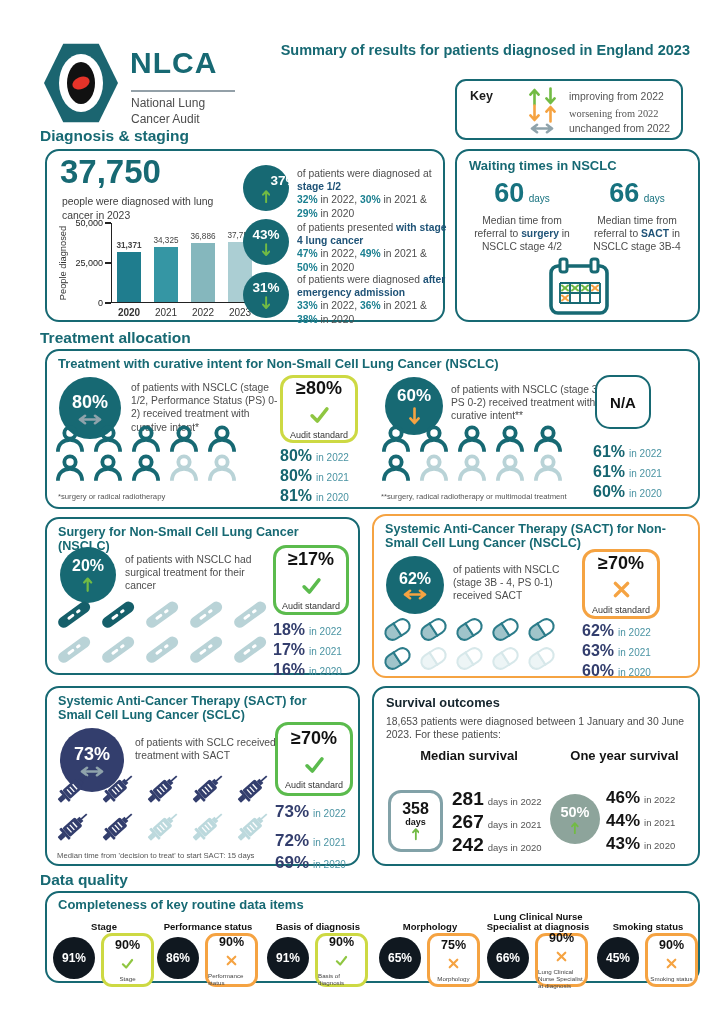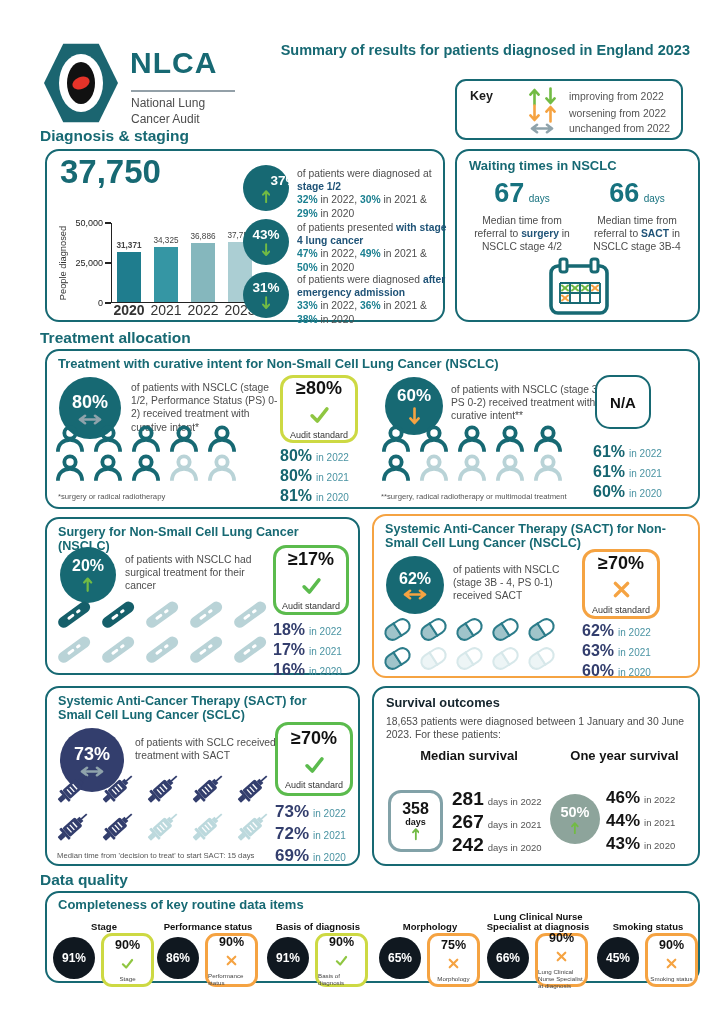--- a/index.html
+++ b/index.html
@@ -33,21 +33,21 @@
   .key-row { position:absolute; display:flex; align-items:center; }
   .key-arrows { width:46px; display:flex; justify-content:center; gap:5px; line-height:0; }
   .key-text { font-size:10.4px; color:#555; margin-left:4px; }
   .arr { line-height:0; display:inline-block; }
   
   #plot { position:absolute; left:64px; top:72px; width:146px; height:80px; border-left:1.6px solid #222; border-bottom:1.6px solid #222; display:flex; justify-content:space-between; align-items:flex-end; padding:0 5px; }
   .tick { position:absolute; width:6px; height:1.6px; background:#222; }
   .ytick { position:absolute; width:42px; text-align:right; font-size:9px; color:#222; }
   .bar { position:relative; width:24px; }
   .bar-val { position:absolute; top:-11px; left:50%; transform:translateX(-50%); font-size:8.2px; color:#444; white-space:nowrap; }
-  .bar-cat { position:absolute; bottom:-16px; left:50%; transform:translateX(-50%); font-size:14px; color:#333; }
+  .bar-cat { position:absolute; bottom:-16px; left:50%; transform:translateX(-50%); font-size:10px; color:#333; }
   
   .dq-group { position:absolute; top:14px; width:106px; height:76px; }
   .dq-label { position:absolute; top:0; left:0; right:0; height:25px; display:flex; align-items:flex-end; justify-content:center; text-align:center; font-weight:bold; font-size:9.5px; color:#111; line-height:1.08; }
   .dq-circle { position:absolute; left:2px; top:30px; width:42px; height:42px; border-radius:50%; background:#101820; color:#fff; font-weight:bold; font-size:12px; display:flex; align-items:center; justify-content:center; }
   .dq-card { position:absolute; left:50px; top:26px; width:53px; height:54px; border-width:3px; border-radius:11px; }
   .dq-card .a-val { font-size:12.5px; }
   .dq-card .a-lab { font-size:6.2px; color:#444; }
   
   .sv-num { font-size:19px; font-weight:800; color:#141414; }
   .sv-lab { font-size:9.5px; color:#555; }
@@ -78,21 +78,21 @@
       <span class="key-arrows">
           <span class="arr"><svg width="11" height="19" viewBox="0 0 11 19">
               <path d="M5.5 17.5 V3.5 M1.4 7.6 L5.5 3 L9.6 7.6" stroke="#72bb44" stroke-width="2.6" fill="none" stroke-linecap="round" stroke-linejoin="round"></path>
             </svg></span>
           <span class="arr"><svg width="11" height="19" viewBox="0 0 11 19">
               <path d="M5.5 1.5 V15.5 M1.4 11.4 L5.5 16 L9.6 11.4" stroke="#72bb44" stroke-width="2.6" fill="none" stroke-linecap="round" stroke-linejoin="round"></path>
             </svg></span>
         </span>
       <span class="key-text">improving from 2022</span>
     </div>
-    <div class="key-row" style="left:62px;top:23px;">
+    <div class="key-row" style="left:62px;top:23px;font-family:Liberation Serif, serif;">
       <span class="key-arrows">
           <span class="arr"><svg width="11" height="19" viewBox="0 0 11 19">
               <path d="M5.5 1.5 V15.5 M1.4 11.4 L5.5 16 L9.6 11.4" stroke="#f5a342" stroke-width="2.6" fill="none" stroke-linecap="round" stroke-linejoin="round"></path>
             </svg></span>
           <span class="arr"><svg width="11" height="19" viewBox="0 0 11 19">
               <path d="M5.5 17.5 V3.5 M1.4 7.6 L5.5 3 L9.6 7.6" stroke="#f5a342" stroke-width="2.6" fill="none" stroke-linecap="round" stroke-linejoin="round"></path>
             </svg></span>
         </span>
       <span class="key-text">worsening from 2022</span>
     </div>
@@ -103,20 +103,21 @@
             </svg></span>
         </span>
       <span class="key-text">unchanged from 2022</span>
     </div>
   </div>
 
   <div class="section-h" style="left:40px;top:127px;">Diagnosis &amp; staging</div>
 
   <div class="box" style="left:45px;top:149px;width:400px;height:173px;">
     <div style="position:absolute;left:13px;top:2px;font-size:33px;font-weight:800;color:#176973;">37,750</div>
+    <div style="position:absolute;left:15px;top:44px;width:175px;font-size:10.4px;color:#3d3d3d;line-height:1.3;">people were diagnosed with lung cancer in 2023</div>
 
     <div style="position:absolute;left:-34px;top:107px;width:100px;text-align:center;font-size:9.3px;color:#333;transform:rotate(-90deg);">People diagnosed</div>
     <div class="ytick" style="left:14px;top:67px;">50,000</div>
     <div class="ytick" style="left:14px;top:107px;">25,000</div>
     <div class="ytick" style="left:14px;top:147px;">0</div>
     <div class="tick" style="left:58px;top:71px;"></div>
     <div class="tick" style="left:58px;top:111px;"></div>
     <div class="tick" style="left:58px;top:151px;"></div>
     <div id="plot">
         <div class="bar" style="height: 50px; background: rgb(31, 125, 142); font-weight: bold;">
@@ -165,21 +166,21 @@
     </div>
     <div class="desc" style="left:250px;top:122px;width:152px;">
       <span>of patients were diagnosed </span><b>after emergency admission</b><br>
       <span class="stat-hist"><span class="h-pct">33%</span><span> in 2022, </span><span class="h-pct">36%</span><span> in 2021 &amp; </span><span class="h-pct">38%</span><span> in 2020</span></span>
     </div>
   </div>
 
   <div class="box" style="left:455px;top:149px;width:245px;height:173px;">
     <div class="box-title" style="left:12px;top:8px;font-size:13px;">Waiting times in NSCLC</div>
     <div style="position:absolute;left:10px;top:27px;width:110px;text-align:center;">
-      <span style="font-size:27px;font-weight:800;color:#17727f;">67</span>
+      <span style="font-size:27px;font-weight:800;color:#17727f;">60</span>
       <span style="font-size:10px;color:#17727f;">days</span>
     </div>
     <div style="position:absolute;left:125px;top:27px;width:110px;text-align:center;">
       <span style="font-size:27px;font-weight:800;color:#17727f;">66</span>
       <span style="font-size:10px;color:#17727f;">days</span>
     </div>
     <div class="desc" style="left:10px;top:63px;width:110px;text-align:center;">
       <span>Median time from referral to </span><b>surgery</b><span> in NSCLC stage 4/2</span>
     </div>
     <div class="desc" style="left:125px;top:63px;width:110px;text-align:center;">
@@ -708,21 +709,21 @@
             </g>
           </svg></span>
       </div>
     <div class="footnote" style="left:10px;top:163px;">Median time from 'decision to treat' to start SACT: 15 days</div>
     <div class="years navy-y" style="left:228px;top:114px;">
       <div class="yrow">
           <span class="ypct" style="font-size:17px;">73%</span>
           <span class="ysuf">in 2022</span>
         </div>
       <div class="yrow">
-          <span class="ypct" style="font-size:17px;">72%</span>
+          <span class="ypct" style="font-size:17px;margin-top:7px;">72%</span>
           <span class="ysuf">in 2021</span>
         </div>
       <div class="yrow">
           <span class="ypct" style="font-size:17px;">69%</span>
           <span class="ysuf">in 2020</span>
         </div>
     </div>
   </div>
 
   <div class="box" style="left:372px;top:686px;width:328px;height:180px;">

